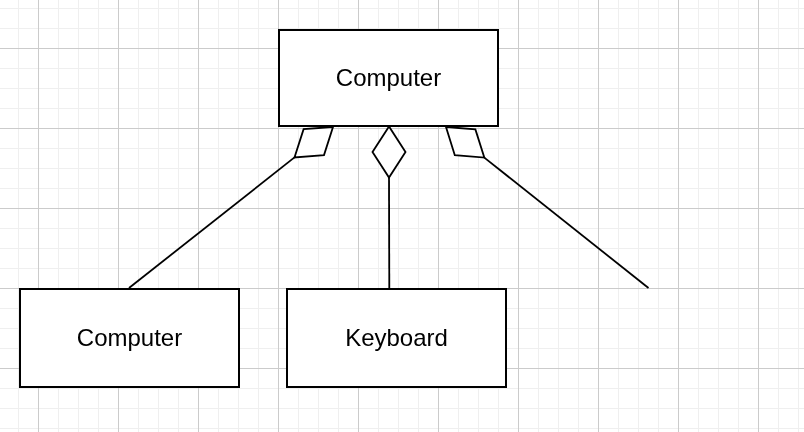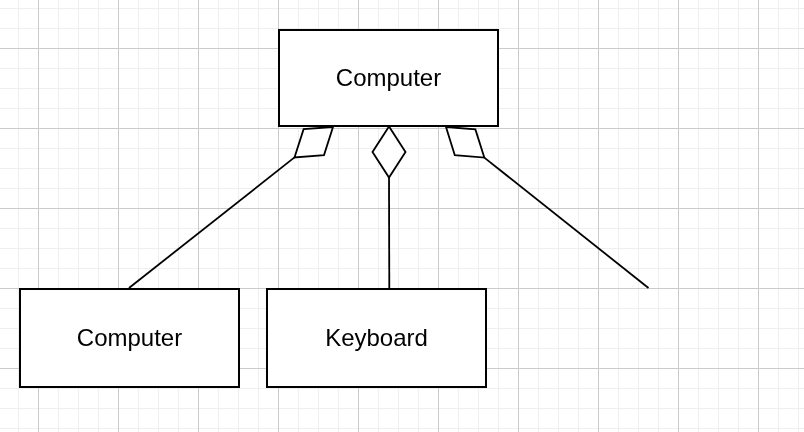--- a/index.html
+++ b/index.html
@@ -47,21 +47,21 @@
     display: flex;
     align-items: center;
     justify-content: center;
     font-size: 24px;
     color: #000000;
     white-space: nowrap;
     cursor: default;
   }
   .node-computer { left: 278px; top: 29px;  width: 221px; height: 98px; }
   .node-monitor  { left: 19px;  top: 288px; width: 221px; height: 100px; }
-  .node-keyboard { left: 266px; top: 288px; width: 221px; height: 100px; }
+  .node-keyboard { left: 286px; top: 288px; width: 221px; height: 100px; }
   .node-mouse    { left: 538px; top: 288px; width: 221px; height: 100px; }
 </style>
 </head>
 <body>
 
 <div class="canvas">
 
   <svg class="edge-layer" viewBox="0 0 804 432" xmlns="http://www.w3.org/2000/svg">
 
     <g>

